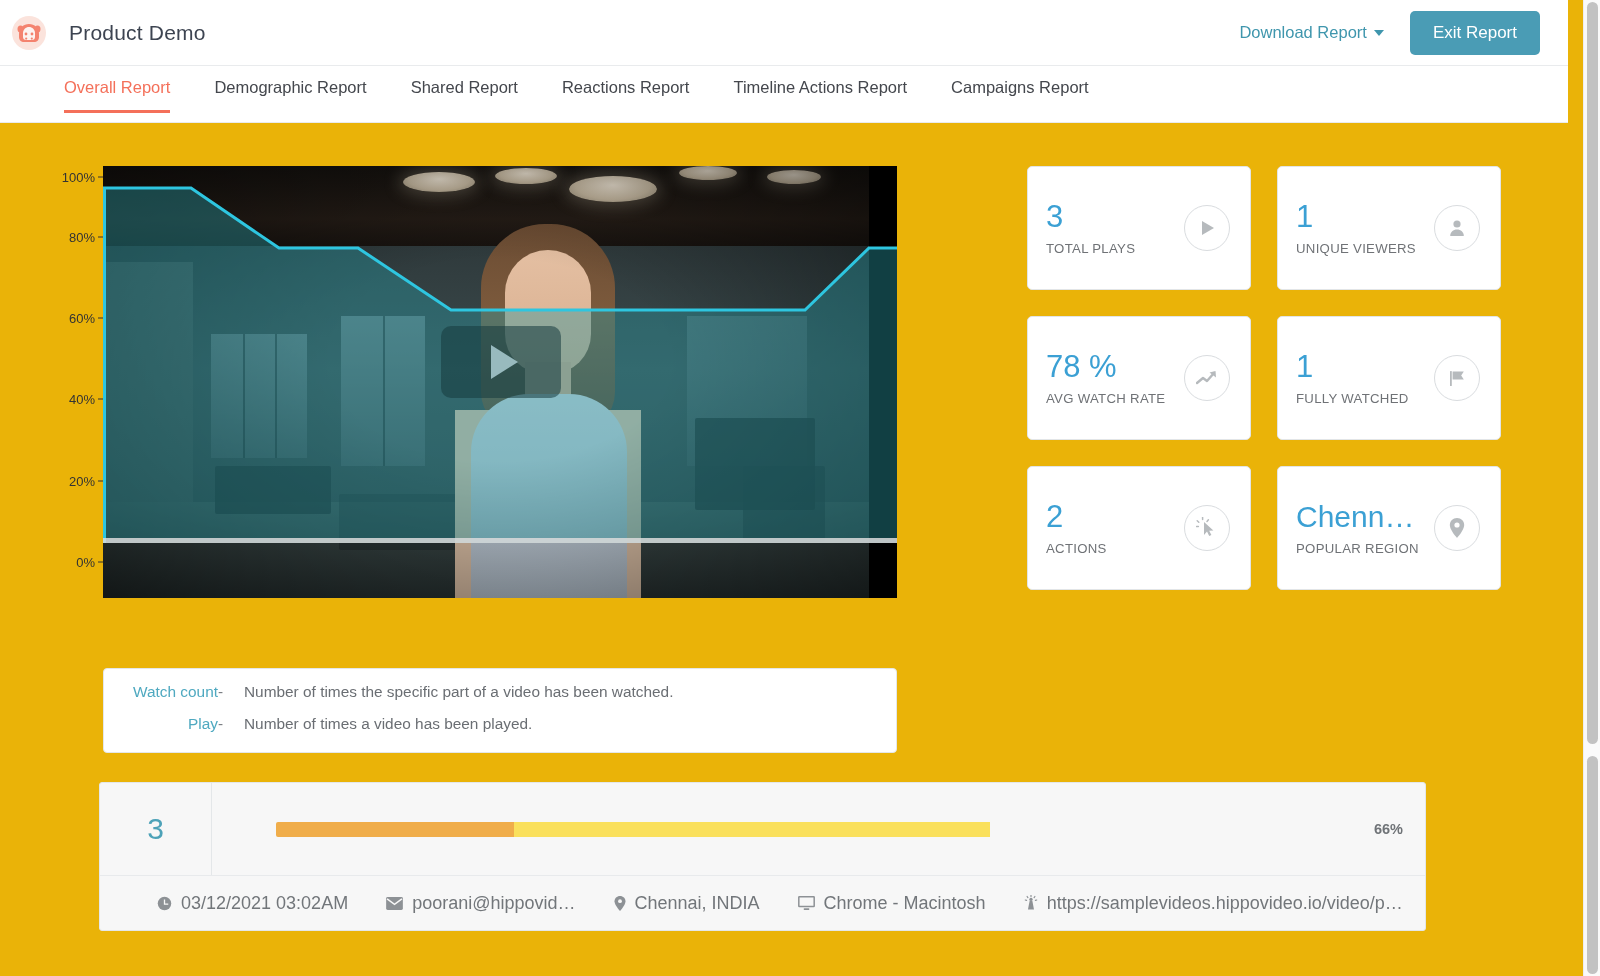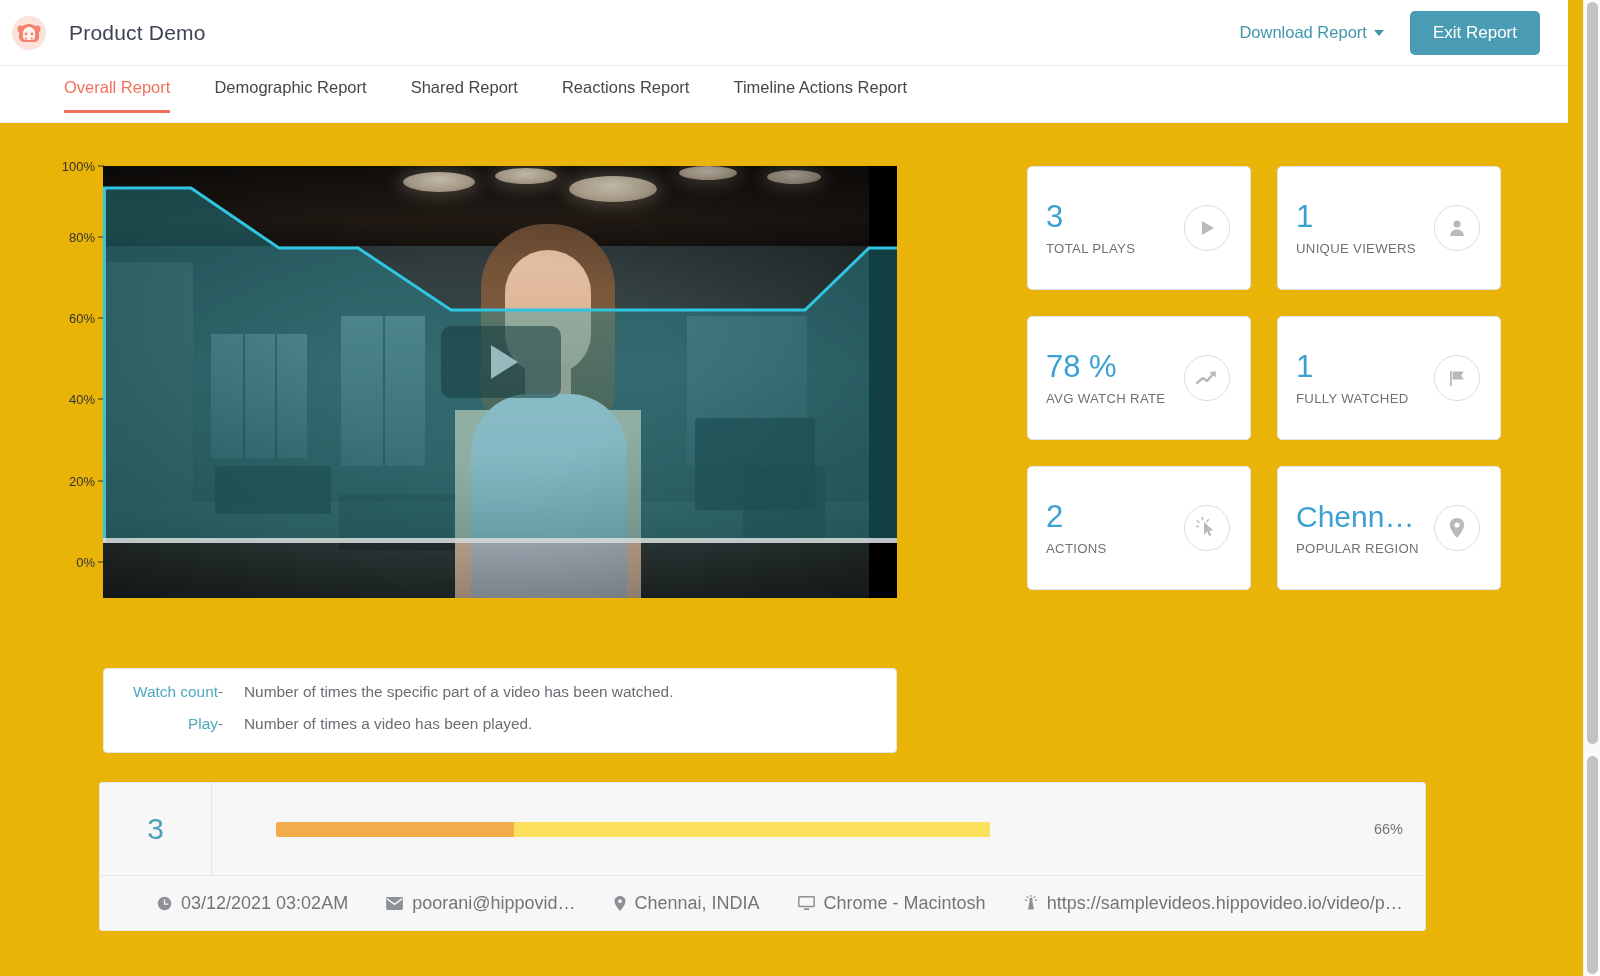--- a/index.html
+++ b/index.html
@@ -285,20 +285,21 @@
   .viewer-top { display: flex; height: 92px; }
   .viewer-count {
     width: 112px; flex: 0 0 auto;
     display: flex; align-items: center; justify-content: center;
     color: #4da2b8; font-size: 30px;
     border-right: 1px solid #e4e7e9;
   }
   .viewer-bar-wrap {
     flex: 1 1 auto; display: flex; align-items: center;
     padding: 0 22px 0 64px;
+    font-weight: bold;
   }
   .bar-track {
     flex: 1 1 auto; height: 15px; border-radius: 2px;
     background: transparent; display: flex; overflow: hidden;
   }
   .bar-seg-a { background: #f0ad4a; height: 100%; }
   .bar-seg-b { background: #fae05c; height: 100%; }
   .bar-pct {
     margin-left: 16px; color: #6f7377; font-size: 14.5px;
     flex: 0 0 auto;
@@ -360,26 +361,27 @@
       <button class="exit-report">Exit Report</button>
     </div>
   </div>
 
   <div class="tabbar">
     <div class="tab active">Overall Report</div>
     <div class="tab">Demographic Report</div>
     <div class="tab">Shared Report</div>
     <div class="tab">Reactions Report</div>
     <div class="tab">Timeline Actions Report</div>
+    <div class="tab">Campaigns Report</div>
   </div>
 
   <div class="chart-wrap">
 
     <div class="yaxis">
-      <div class="ytick" style="top:43px"><span>100%</span><span class="dash"></span></div>
+      <div class="ytick" style="top:54px"><span>100%</span><span class="dash"></span></div>
       <div class="ytick" style="top:114px"><span>80%</span><span class="dash"></span></div>
       <div class="ytick" style="top:195px"><span>60%</span><span class="dash"></span></div>
       <div class="ytick" style="top:276px"><span>40%</span><span class="dash"></span></div>
       <div class="ytick" style="top:358px"><span>20%</span><span class="dash"></span></div>
       <div class="ytick" style="top:439px"><span>0%</span><span class="dash"></span></div>
     </div>
 
     <div class="video">
       <div class="vid-scene">
         <div class="vid-ceiling"></div>

